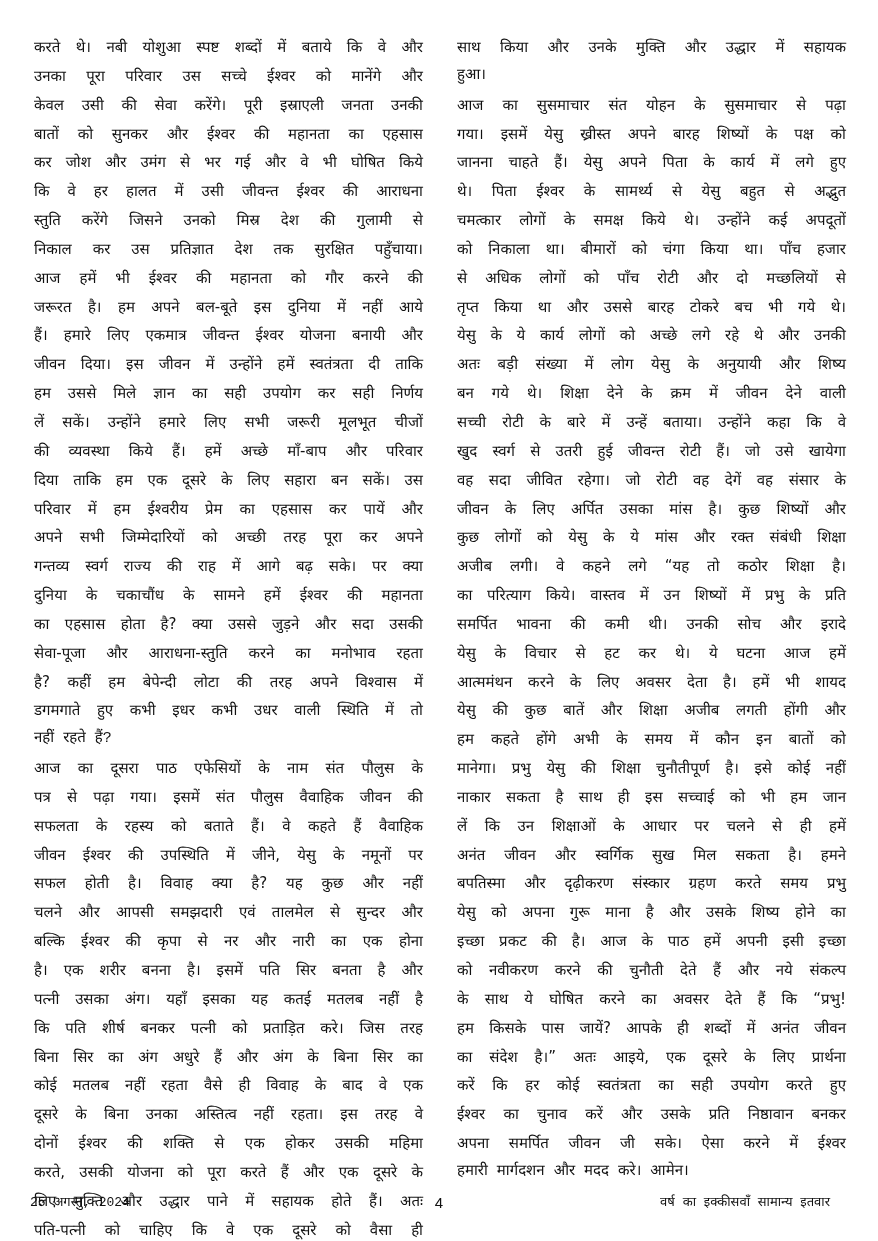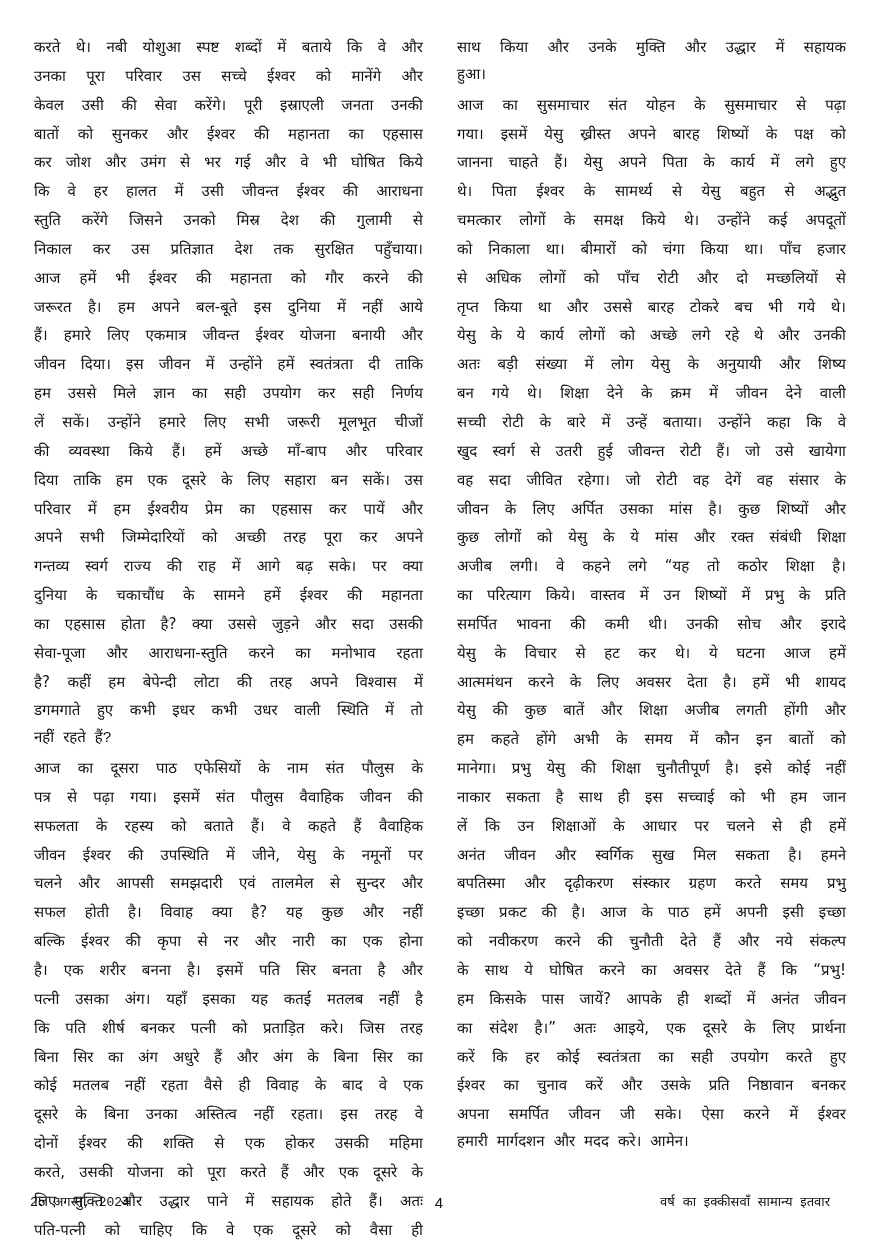--- a/index.html
+++ b/index.html
@@ -44,22 +44,22 @@
     <div class="line">दुनिया के चकाचौंध के सामने हमें ईश्वर की महानता</div>
     <div class="line">का एहसास होता है? क्या उससे जुड़ने और सदा उसकी</div>
     <div class="line">सेवा-पूजा और आराधना-स्तुति करने का मनोभाव रहता</div>
     <div class="line">है? कहीं हम बेपेन्दी लोटा की तरह अपने विश्वास में</div>
     <div class="line">डगमगाते हुए कभी इधर कभी उधर वाली स्थिति में तो</div>
     <div class="line last">नहीं रहते हैं?</div>
     <div class="line">आज का दूसरा पाठ एफेसियों के नाम संत पौलुस के</div>
     <div class="line">पत्र से पढ़ा गया। इसमें संत पौलुस वैवाहिक जीवन की</div>
     <div class="line">सफलता के रहस्य को बताते हैं। वे कहते हैं वैवाहिक</div>
     <div class="line">जीवन ईश्वर की उपस्थिति में जीने, येसु के नमूनों पर</div>
+    <div class="line">सफल होती है। विवाह क्या है? यह कुछ और नहीं</div>
     <div class="line">चलने और आपसी समझदारी एवं तालमेल से सुन्दर और</div>
-    <div class="line">सफल होती है। विवाह क्या है? यह कुछ और नहीं</div>
     <div class="line">बल्कि ईश्वर की कृपा से नर और नारी का एक होना</div>
     <div class="line">है। एक शरीर बनना है। इसमें पति सिर बनता है और</div>
     <div class="line">पत्नी उसका अंग। यहाँ इसका यह कतई मतलब नहीं है</div>
     <div class="line">कि पति शीर्ष बनकर पत्नी को प्रताड़ित करे। जिस तरह</div>
     <div class="line">बिना सिर का अंग अधुरे हैं और अंग के बिना सिर का</div>
     <div class="line">कोई मतलब नहीं रहता वैसे ही विवाह के बाद वे एक</div>
     <div class="line">दूसरे के बिना उनका अस्तित्व नहीं रहता। इस तरह वे</div>
     <div class="line">दोनों ईश्वर की शक्ति से एक होकर उसकी महिमा</div>
     <div class="line">करते, उसकी योजना को पूरा करते हैं और एक दूसरे के</div>
     <div class="line">लिए मुक्ति और उद्धार पाने में सहायक होते हैं। अतः</div>
@@ -89,20 +89,21 @@
     <div class="line">समर्पित भावना की कमी थी। उनकी सोच और इरादे</div>
     <div class="line">येसु के विचार से हट कर थे। ये घटना आज हमें</div>
     <div class="line">आत्ममंथन करने के लिए अवसर देता है। हमें भी शायद</div>
     <div class="line">येसु की कुछ बातें और शिक्षा अजीब लगती होंगी और</div>
     <div class="line">हम कहते होंगे अभी के समय में कौन इन बातों को</div>
     <div class="line">मानेगा। प्रभु येसु की शिक्षा चुनौतीपूर्ण है। इसे कोई नहीं</div>
     <div class="line">नाकार सकता है साथ ही इस सच्चाई को भी हम जान</div>
     <div class="line">लें कि उन शिक्षाओं के आधार पर चलने से ही हमें</div>
     <div class="line">अनंत जीवन और स्वर्गिक सुख मिल सकता है। हमने</div>
     <div class="line">बपतिस्मा और दृढ़ीकरण संस्कार ग्रहण करते समय प्रभु</div>
+    <div class="line">येसु को अपना गुरू माना है और उसके शिष्य होने का</div>
     <div class="line">इच्छा प्रकट की है। आज के पाठ हमें अपनी इसी इच्छा</div>
     <div class="line">को नवीकरण करने की चुनौती देते हैं और नये संकल्प</div>
     <div class="line">के साथ ये घोषित करने का अवसर देते हैं कि “प्रभु!</div>
     <div class="line">हम किसके पास जायें? आपके ही शब्दों में अनंत जीवन</div>
     <div class="line">का संदेश है।” अतः आइये, एक दूसरे के लिए प्रार्थना</div>
     <div class="line">करें कि हर कोई स्वतंत्रता का सही उपयोग करते हुए</div>
     <div class="line">ईश्वर का चुनाव करें और उसके प्रति निष्ठावान बनकर</div>
     <div class="line">अपना समर्पित जीवन जी सके। ऐसा करने में ईश्वर</div>
     <div class="line last">हमारी मार्गदशन और मदद करे। आमेन।</div>
   </div>

